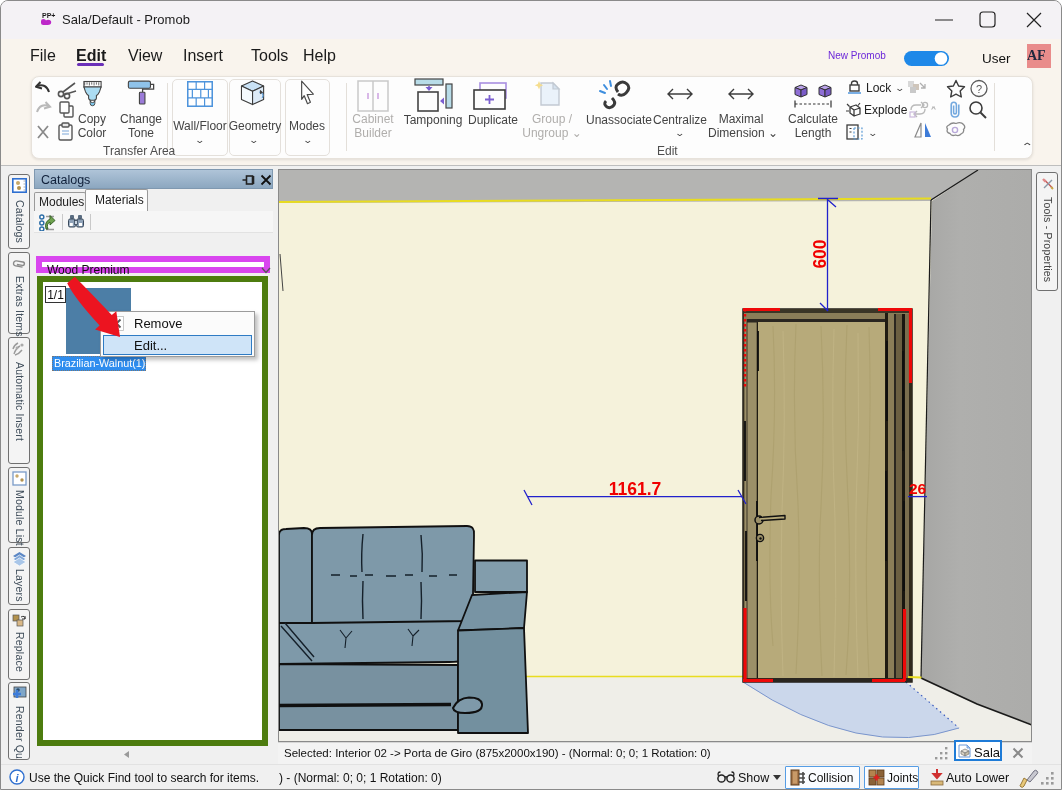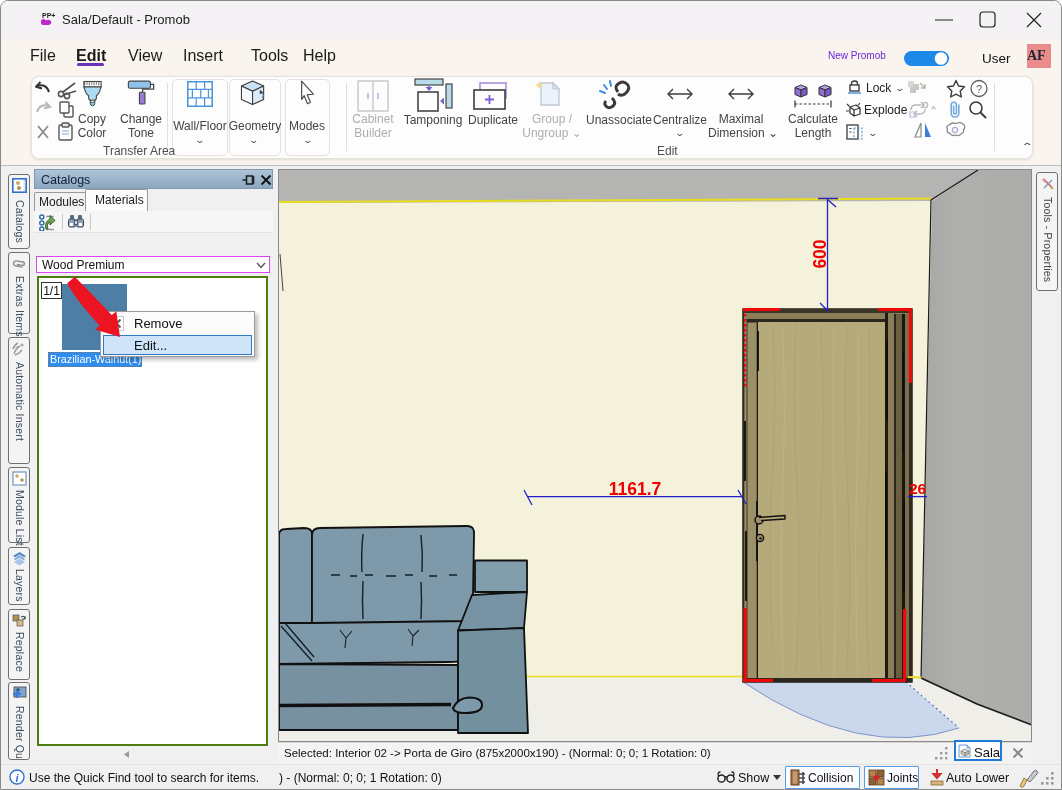--- a/index.html
+++ b/index.html
@@ -367,28 +367,28 @@
           <rect x="11" y="1" width="4" height="4" fill="#5A6C80" rx="1"></rect>
         <rect x="1.5" y="5" width="7" height="8" rx="1.5" fill="#8FA2B8" stroke="#3A4A5C" stroke-width="1"></rect>
         <rect x="9.5" y="5" width="7" height="8" rx="1.5" fill="#8FA2B8" stroke="#3A4A5C" stroke-width="1"></rect>
         <rect x="7.5" y="6.5" width="3" height="4" fill="#CBD6E2" stroke="#3A4A5C" stroke-width="0.8"></rect>
         <rect x="2.8" y="9" width="3" height="3" fill="#fff"></rect>
           <rect x="12" y="9" width="3" height="3" fill="#fff"></rect>
       </svg>
       <div class="abs" style="left:56px;top:3px;width:1px;height:16px;background:#C9C9C9"></div>
     </div>
 
-    <div class="abs" style="left:2px;top:87px;width:234px;height:17px;background:#fff;border:1px solid #d946ef;">
+    <div class="abs" style="left:2px;top:87px;width:234px;height:17px;background:#fff;border:6px solid #d946ef;">
       <div class="abs" style="left:5px;top:1px;font-size:12px;color:#111">Wood Premium</div>
       <svg class="abs" style="left:219px;top:5px" width="10" height="7" viewBox="0 0 10 7">
           <path d="M1 1 L5 5.5 L9 1" fill="none" stroke="#555" stroke-width="1.3"></path>
         </svg>
     </div>
 
-    <div class="abs" style="left:3px;top:107px;width:231px;height:470px;background:#fff;border:2px solid #4d7c0f;">
+    <div class="abs" style="left:3px;top:107px;width:231px;height:470px;background:#fff;border:6px solid #4d7c0f;">
       <div class="abs" style="left:23px;top:6px;width:65px;height:66px;background:#4C7EA6;"></div>
       <div class="abs" style="left:2px;top:4px;width:21px;height:17px;background:#fff;border:1px solid #333;font-size:12px;color:#111;text-align:center;line-height:16px;">1/1</div>
       <div class="abs" style="left:9px;top:74px;width:94px;height:15px;background:#2E8DEF;border:1px dotted #777;"></div>
       <div class="abs" style="left:11px;top:75px;font-size:10.8px;color:#fff;white-space:nowrap;overflow:hidden;width:93px;">Brazilian-Walnut(1)</div>
     </div>
 
     <div class="abs" style="left:3px;top:577px;width:231px;height:17px;background:#F0F0F0;">
       <svg class="abs" style="left:85px;top:4px" width="9" height="9" viewBox="0 0 9 9">
           <path d="M7 1 L2 4.5 L7 8 Z" fill="#9a9a9a"></path>
         </svg>

